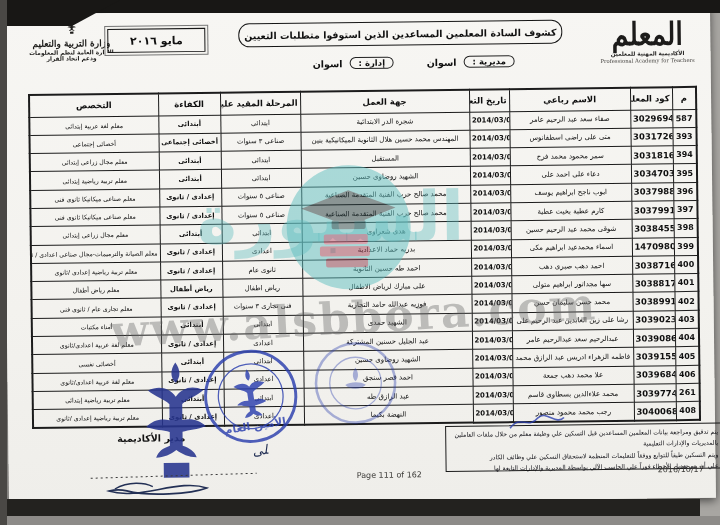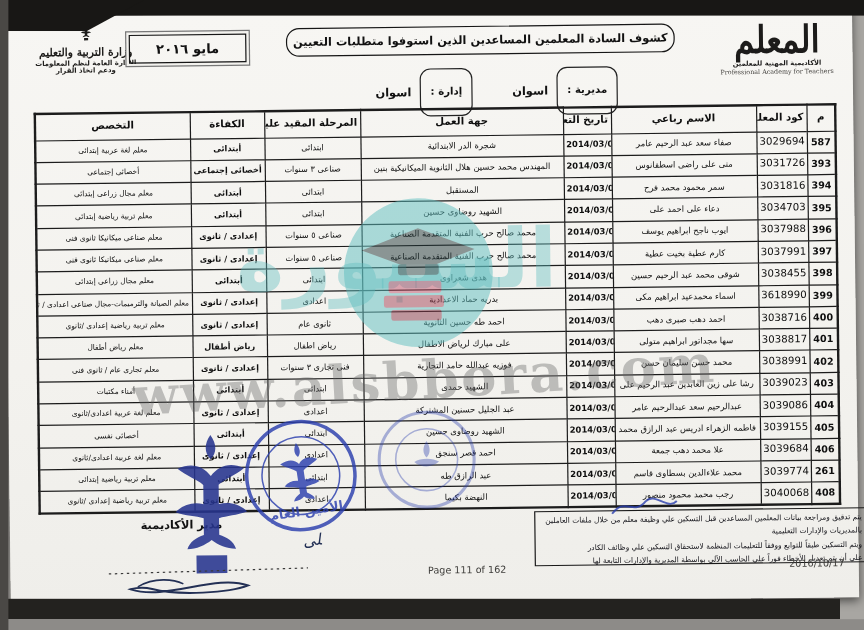--- a/index.html
+++ b/index.html
@@ -24,21 +24,21 @@
 
   
   .title-box{left:235px;top:12px;width:322px;height:22px;border:1.6px solid #161616;
        border-radius:11px;display:flex;align-items:center;justify-content:center;
        font-size:9.5px;font-weight:bold;color:#111;}
   .date-box{left:104px;top:16px;width:96px;height:22px;border:1.6px solid #161616;
        box-shadow:0 0 0 2px #f3f2ee,0 0 0 3px #777;
        display:flex;align-items:center;justify-content:center;
        font-size:11px;font-weight:bold;color:#111;}
   .loc-row{display:flex;align-items:center;gap:7px;direction:rtl;}
-  .loc-pill{border:1.3px solid #222;border-radius:9px;padding:14px 8px;
+  .loc-pill{border:1.3px solid #222;border-radius:9px;padding:0 8px;
        font-size:8.5px;font-weight:bold;color:#111;white-space:nowrap;}
   .loc-val{font-size:9.5px;font-weight:bold;color:#111;margin-left:23px;}
   .mudiria{left:400px;top:47px;}
   .idara{left:286px;top:47px;}
 
   .academy{left:588px;top:14px;width:112px;text-align:center;color:#1c1b1a;}
   .academy .callig{font-size:27px;font-weight:bold;line-height:1;
        font-family:"DejaVu Serif",serif;transform:scaleY(1.15);}
   .academy .ar-line{font-size:5.6px;font-weight:bold;margin-top:3px;}
   .academy .en-line{font-size:5.3px;color:#44423f;margin-top:1px;
@@ -53,21 +53,21 @@
   
   table.sheet{border-collapse:collapse;table-layout:fixed;width:667px;
        direction:rtl;background:transparent;}
   table.sheet th,table.sheet td{border:1px solid #1c1c1c;overflow:hidden;
        white-space:nowrap;padding:0 2px;color:#0f0f0f;}
   table.sheet{border:2px solid #1c1c1c;}
   table.sheet thead tr{height:22px;}
   table.sheet tbody tr{height:18.3px;}
   th{font-size:8.5px;font-weight:bold;}
   td.c-no{font-size:8px;font-weight:bold;text-align:center;}
-  td.c-code{font-size:8.5px;font-weight:normal;text-align:center;direction:ltr;}
+  td.c-code{font-size:8.5px;font-weight:bold;text-align:center;direction:ltr;}
   td.c-name{font-size:7px;text-align:center;}
   td.c-date{font-size:7px;font-weight:600;text-align:center;direction:ltr;}
   td.c-work{font-size:7px;text-align:center;}
   td.c-stage{font-size:6.8px;text-align:center;}
   td.c-level{font-size:6.8px;font-weight:600;text-align:center;}
   td.c-spec{font-size:6.2px;text-align:center;}
 
   
   .note-box{left:437px;top:417px;width:266px;height:40px;border:1.4px solid #1a1a1a;
        font-size:6.2px;line-height:1.85;color:#14141a;padding:2px 6px;
@@ -217,21 +217,21 @@
         <td class="c-code">3038455</td>
         <td class="c-name">شوقى محمد عبد الرحيم حسين</td>
         <td class="c-date">2014/03/01</td>
         <td class="c-work">هدى شعراوى</td>
         <td class="c-stage">ابتدائى</td>
         <td class="c-level">أبتدائى</td>
         <td class="c-spec">معلم مجال زراعى إبتدائى</td>
       </tr>
           <tr>
         <td class="c-no">399</td>
-        <td class="c-code">3618990</td>
+        <td class="c-code">1470980</td>
         <td class="c-name">اسماء محمدعيد ابراهيم مكى</td>
         <td class="c-date">2014/03/01</td>
         <td class="c-work">بدريه حماد الاعدادية</td>
         <td class="c-stage">اعدادى</td>
         <td class="c-level">إعدادى / ثانوى</td>
         <td class="c-spec">معلم الصيانة والترميمات-مجال صناعى اعدادى / ثانوى</td>
       </tr>
           <tr>
         <td class="c-no">400</td>
         <td class="c-code">3038716</td>

